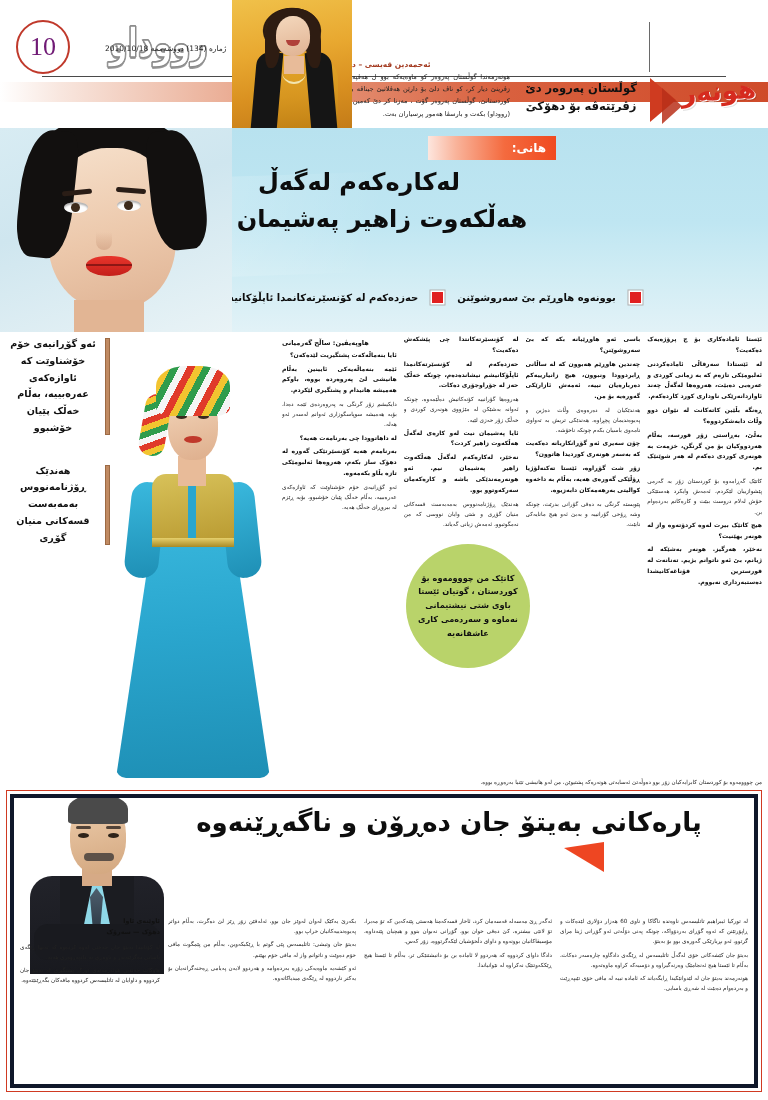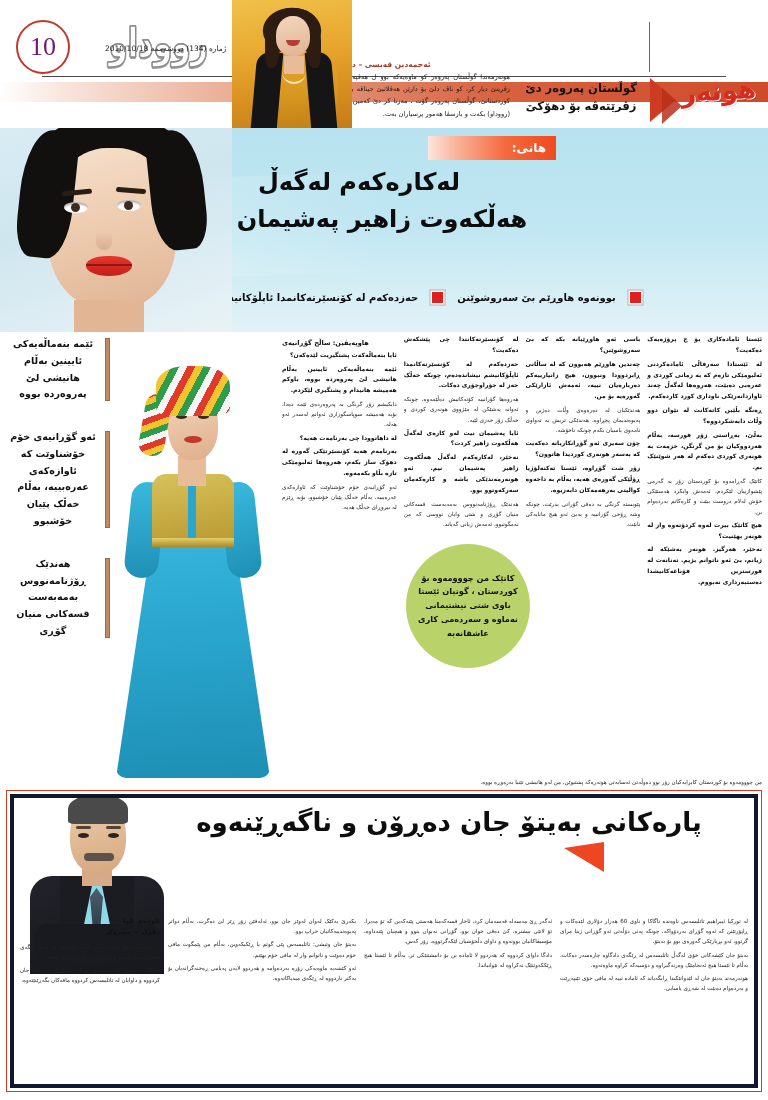--- a/index.html
+++ b/index.html
@@ -886,21 +886,20 @@
       <div class="hp-eye-l"></div>
       <div class="hp-eye-r"></div>
       <div class="hp-nose"></div>
       <div class="hp-lips"></div>
     </div>
   </div>
 
   <div class="article">
 
     <div class="quote-rail">
-      <div class="quote-box">ئێمە بنەماڵەیەکی ئایینین بەڵام هانیشی لێ پەروەردە بووە</div>
       <div class="quote-box">ئەو گۆڕانیەی خۆم خۆشناوێت کە ئاوازەکەی عەرەبییە، بەڵام خەڵک پێیان خۆشبوو</div>
       <div class="quote-box">هەندێک ڕۆژنامەنووس بەمەبەست قسەکانی منیان گۆڕی</div>
     </div>
 
     <div class="model-photo">
       <div class="mdl-dress"></div>
       <div class="mdl-sleeve-l"></div>
       <div class="mdl-sleeve-r"></div>
       <div class="mdl-vest"></div>
       <div class="mdl-belt"></div>
@@ -939,21 +938,21 @@
         </div>
       <div class="col" id="c2">
           <p class="qq">لە کۆنسێرتەکانتدا چی پێشکەش دەکەیت؟</p>
           <p><span class="aa">حەزدەکەم لە کۆنسێرتەکانمدا ئاپڵۆکانیشم نیشاندەدەم، چونکە خەڵک حەز لە جۆراوجۆری دەکات.</span></p>
           <p>هەروەها گۆرانییە کۆنەکانیش دەڵێمەوە، چونکە ئەوانە بەشێکن لە مێژووی هونەری کوردی و خەڵک زۆر حەزی لێیە.</p>
           <p class="qq">ئایا پەشیمان نیت لەو کارەی لەگەڵ هەڵکەوت زاهیر کردت؟</p>
           <p><span class="aa">نەخێر، لەکارەکەم لەگەڵ هەڵکەوت زاهیر پەشیمان نیم. ئەو هونەرمەندێکی باشە و کارەکەمان سەرکەوتوو بوو.</span></p>
           <p>هەندێک ڕۆژنامەنووس بەمەبەست قسەکانی منیان گۆڕی و شتی وایان نووسی کە من نەمگوتبوو، ئەمەش زیانی گەیاند.</p>
         </div>
       <div class="col" id="c3">
-        <div class="byline-main">هاوپەیڤین: ساڵح گۆڕانیەی</div>
+        <div class="byline-main">هاوپەیڤین: ساڵح گەرمیانی</div>
       <p class="qq">ئایا بنەماڵەکەت پشتگیریت لێدەکەن؟</p>
           <p><span class="aa">ئێمە بنەماڵەیەکی ئایینین بەڵام هانیشی لێ پەروەردە بووە، باوکم هەمیشە هانیدام و پشتگیری لێکردم.</span></p>
           <p>دایکیشم زۆر گرنگی بە پەروەردەی ئێمە دەدا، بۆیە هەمیشە سوپاسگوزاری ئەوانم لەسەر ئەو هەلە.</p>
           <p class="qq">لە داهاتوودا چی بەرنامەت هەیە؟</p>
           <p><span class="aa">بەرنامەم هەیە کۆنسێرتێکی گەورە لە دهۆک ساز بکەم، هەروەها ئەلبومێکی تازە بڵاو بکەمەوە.</span></p>
           <p>ئەو گۆڕانیەی خۆم خۆشناوێت کە ئاوازەکەی عەرەبییە، بەڵام خەڵک پێیان خۆشبوو، بۆیە ڕێزم لە بیروڕای خەڵک هەیە.</p>
         </div>
     </div>
   </div>
 

